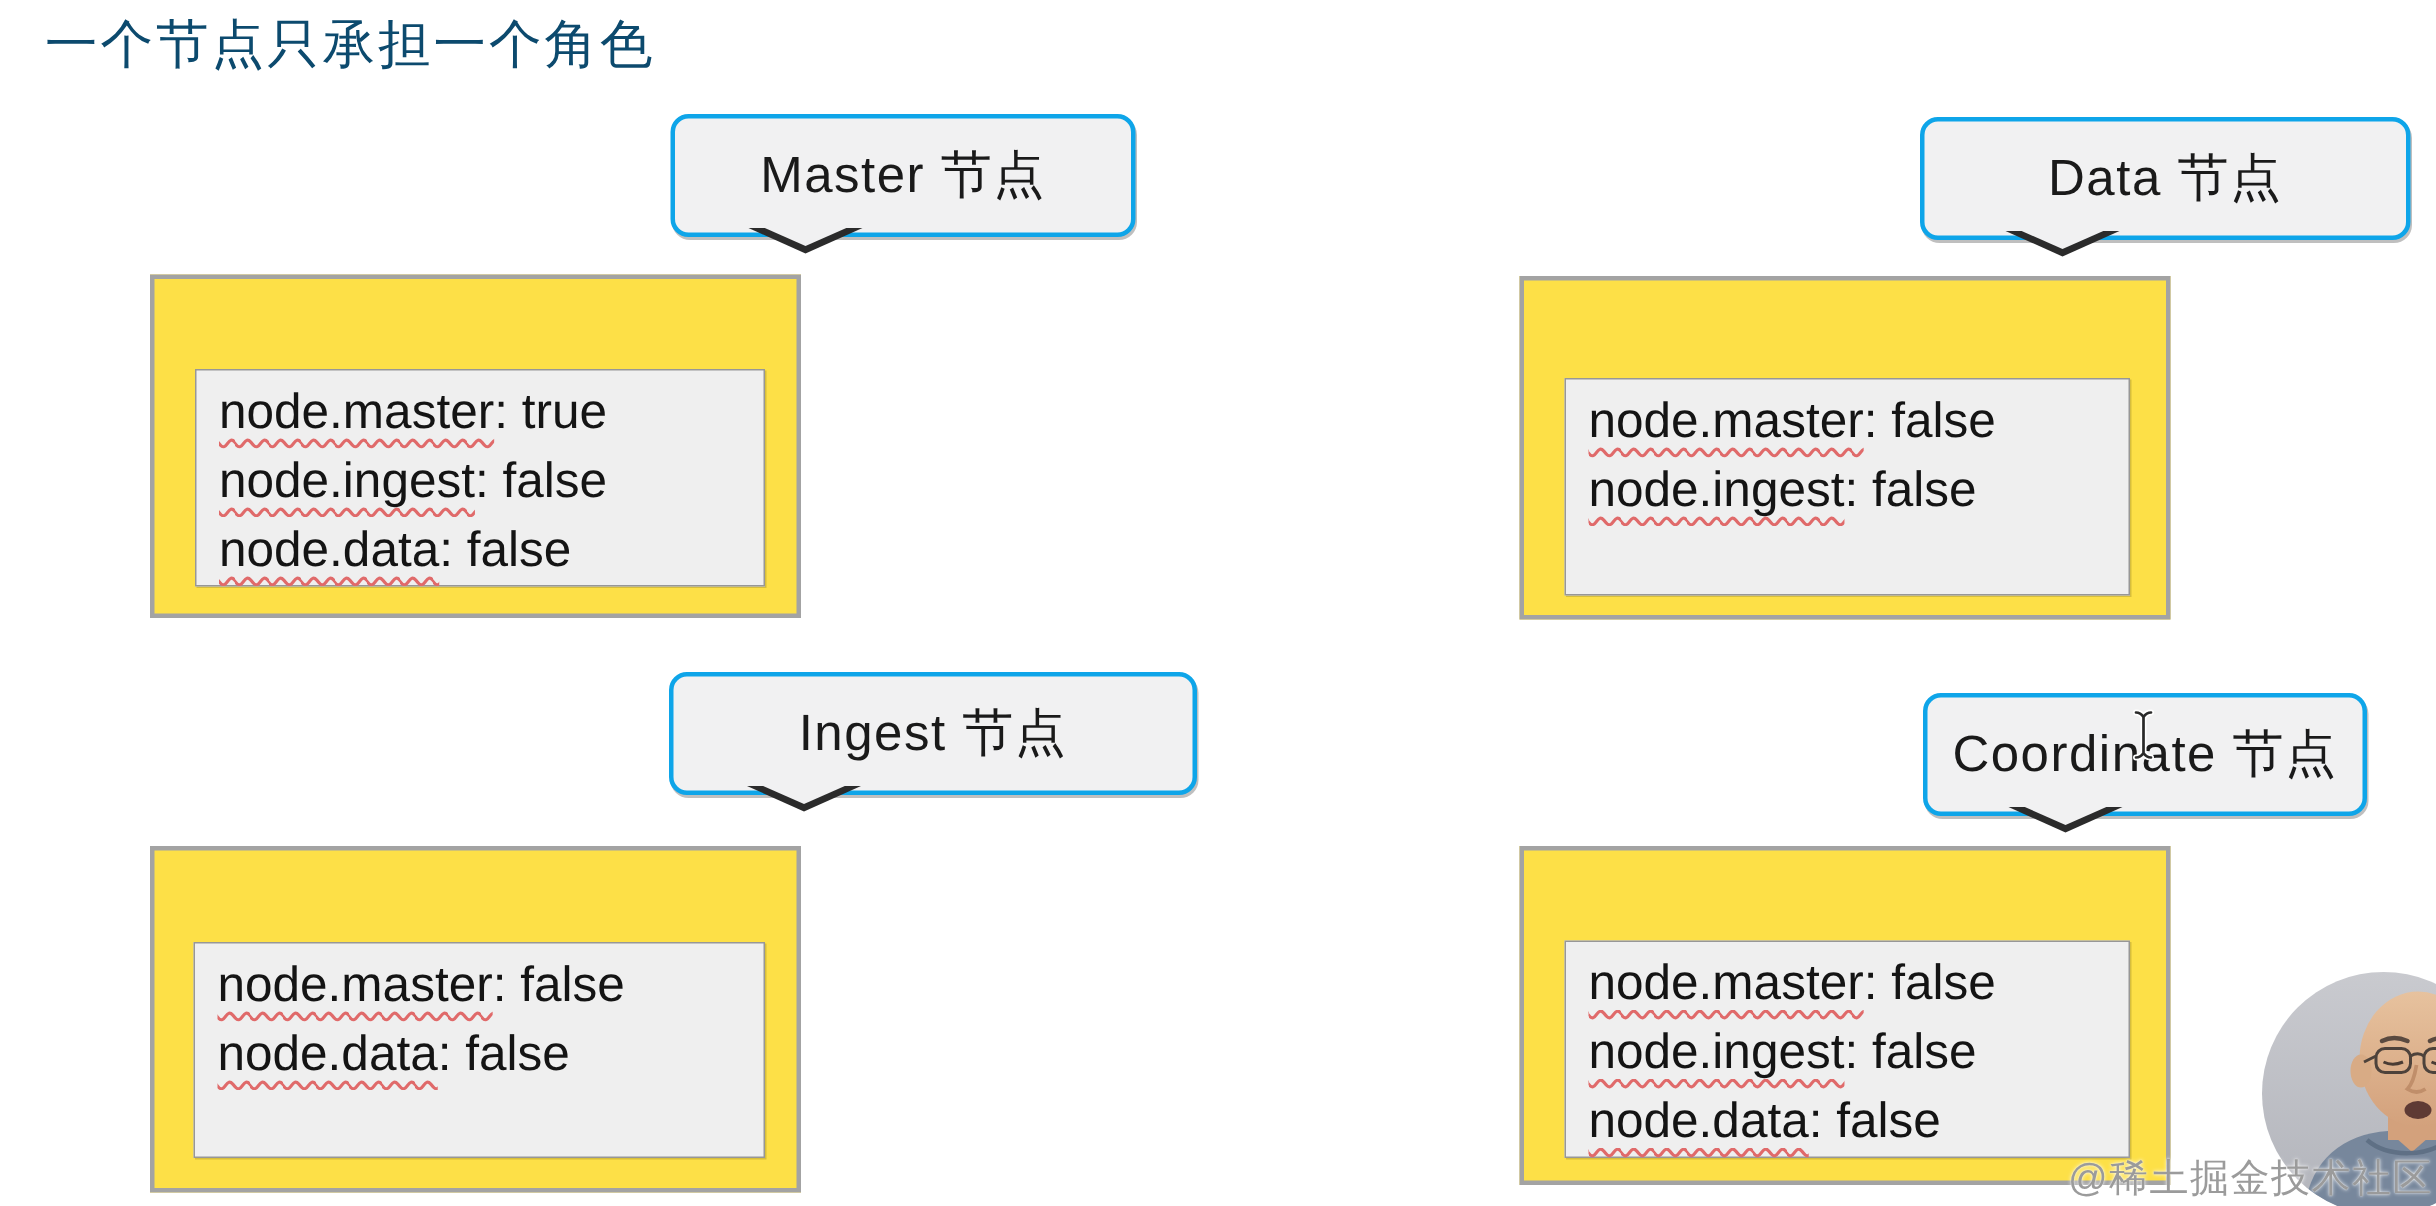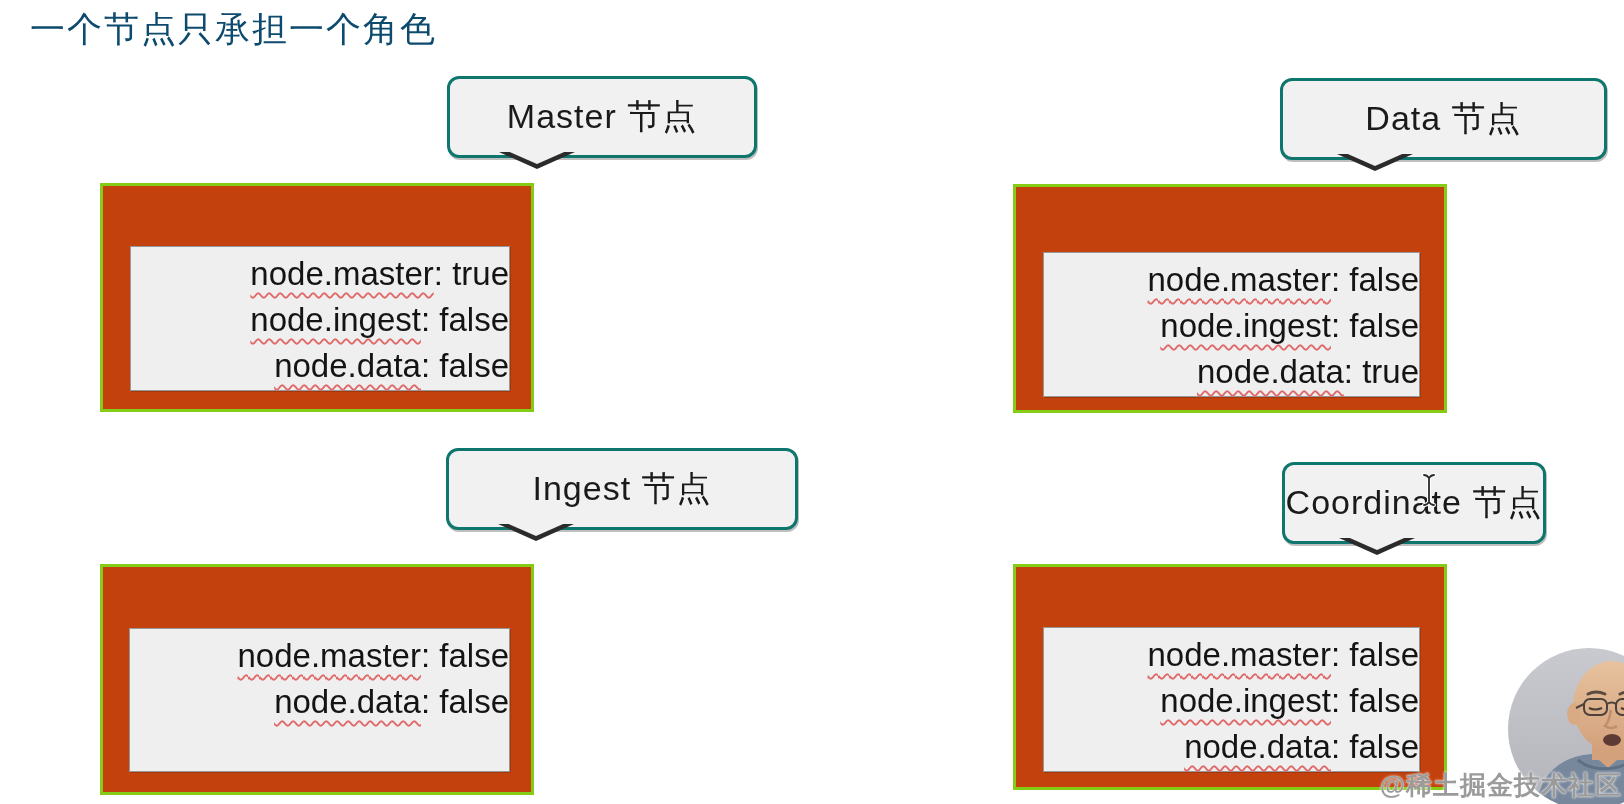--- a/index.html
+++ b/index.html
@@ -11,39 +11,39 @@
   
   .slide-title{
     position:absolute;left:30px;top:6px;
     font-size:35px;font-weight:400;letter-spacing:2px;
     color:#0c4a6e;
   }
   
   .bubble{position:absolute;}
   .bubble-body{
     position:relative;height:76px;
-    background:#f1f1f2;border:3px solid #0f766e;border-radius:12px;
+    background:#f1f1f2;border:3px solid #0ea5e9;border-radius:12px;
     display:flex;align-items:center;justify-content:center;
     font-size:34px;color:#1a1a1a;letter-spacing:1px;
     box-shadow:1px 2px 0 rgba(0,0,0,.25);
   }
   .tail-b,.tail-f{position:absolute;width:0;height:0;}
   .tail-b{top:76px;border-left:38px solid transparent;border-right:38px solid transparent;border-top:17px solid #2b2b2b;}
   .tail-f{top:73px;border-left:34px solid transparent;border-right:34px solid transparent;border-top:15px solid #f1f1f2;}
   #bubble-master{left:447px;top:76px;width:310px;}
   #bubble-data{left:1280px;top:78px;width:327px;}
   #bubble-ingest{left:446px;top:448px;width:352px;}
-  #bubble-coordinate{left:1282px;top:462px;width:264px;}
+  #bubble-coordinate{left:1282px;top:462px;width:296px;}
   #bubble-master .tail-b,#bubble-ingest .tail-b{left:52px;}
   #bubble-master .tail-f,#bubble-ingest .tail-f{left:56px;}
   #bubble-data .tail-b,#bubble-coordinate .tail-b{left:57px;}
   #bubble-data .tail-f,#bubble-coordinate .tail-f{left:61px;}
   
   .node-box{
-    position:absolute;background:#c2410c;border:3px solid #84cc16;text-align:right;
+    position:absolute;background:#fde047;border:3px solid #a3a3a3;
   }
   #box-master{left:100px;top:183px;width:428px;height:223px;}
   #box-data{left:1013px;top:184px;width:428px;height:223px;}
   #box-ingest{left:100px;top:564px;width:428px;height:225px;}
   #box-coordinate{left:1013px;top:564px;width:428px;height:220px;}
   .config-box{
     position:absolute;background:#efefef;border:1px solid #979797;
     padding:4px 0 0 15px;box-shadow:1px 1px 0 rgba(0,0,0,.15);
   }
   #box-master .config-box{left:27px;top:60px;width:363px;height:139px;}
@@ -67,21 +67,20 @@
     position:absolute;left:1508px;top:648px;width:162px;height:162px;
     border-radius:50%;overflow:hidden;z-index:3;
   }
   
   .watermark{
     position:absolute;right:0;bottom:0;z-index:5;
     font-size:26px;letter-spacing:1px;
     color:rgba(150,150,150,.95);
     text-shadow:0 0 3px rgba(255,255,255,.9),0 0 1px rgba(255,255,255,.9);
     padding:0 2px 1px 0;
-    font-weight:bold;
   }
 </style>
 </head>
 <body>
 
 <div id="stage">
 
   <div class="slide-title">一个节点只承担一个角色</div>
 
   <div class="bubble" id="bubble-master">
@@ -103,21 +102,20 @@
     <div class="bubble-body">
       <span>Data 节点</span>
     </div>
     <div class="tail-b"></div>
     <div class="tail-f"></div>
   </div>
   <div class="node-box" id="box-data">
     <div class="config-box">
       <div class="config-line"><span class="config-key">node.master</span><span>: </span><span>false</span></div>
       <div class="config-line"><span class="config-key">node.ingest</span><span>: </span><span>false</span></div>
-      <div class="config-line"><span class="config-key">node.data</span><span>: </span><span>true</span></div>
     </div>
   </div>
 
   <div class="bubble" id="bubble-ingest">
     <div class="bubble-body">
       <span>Ingest 节点</span>
     </div>
     <div class="tail-b"></div>
     <div class="tail-f"></div>
   </div>

